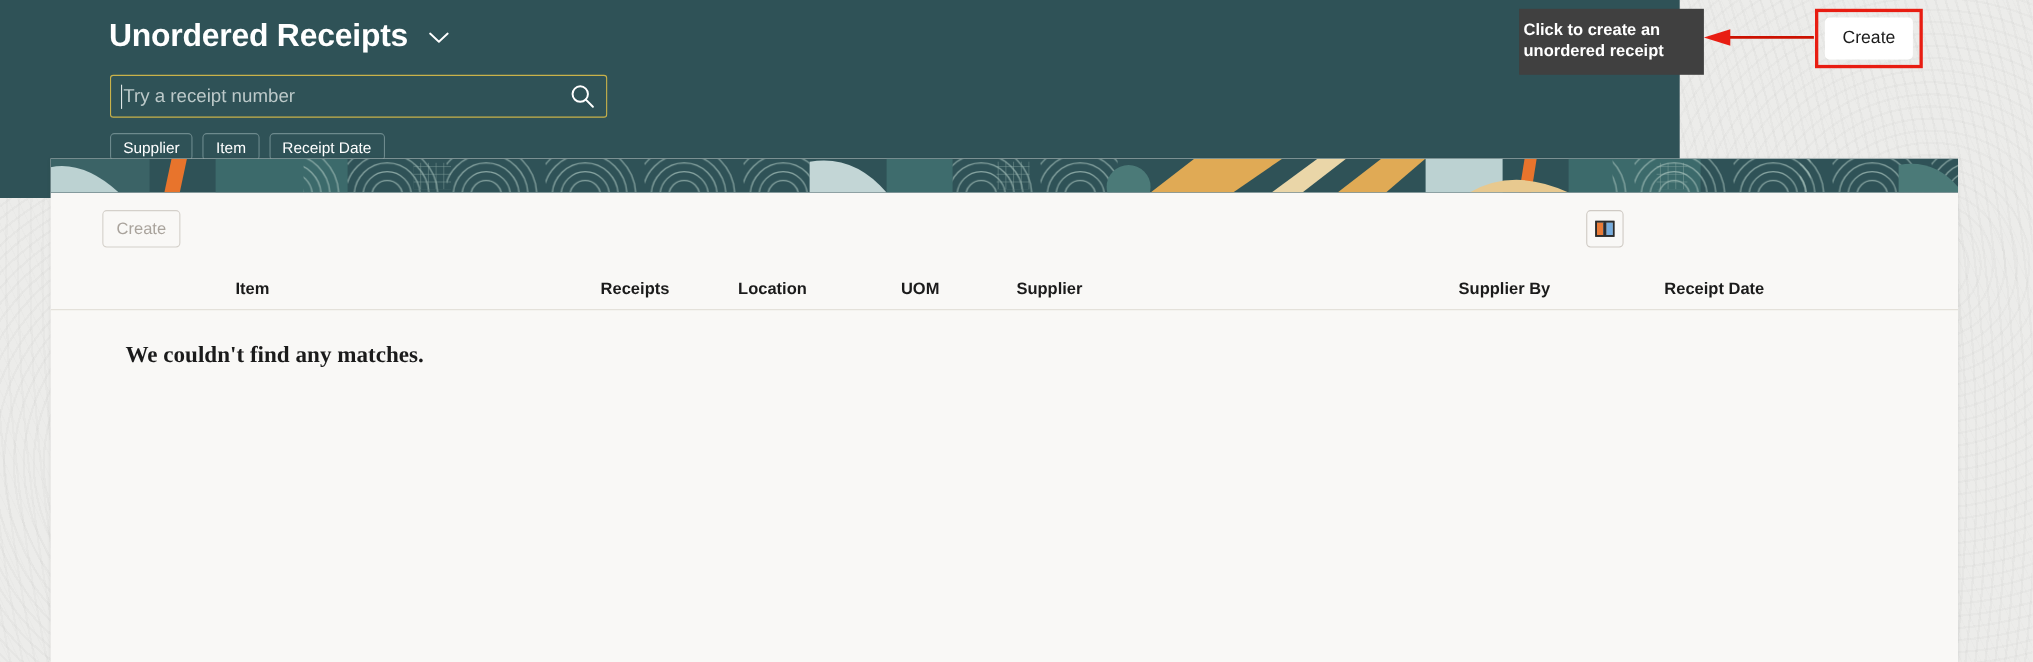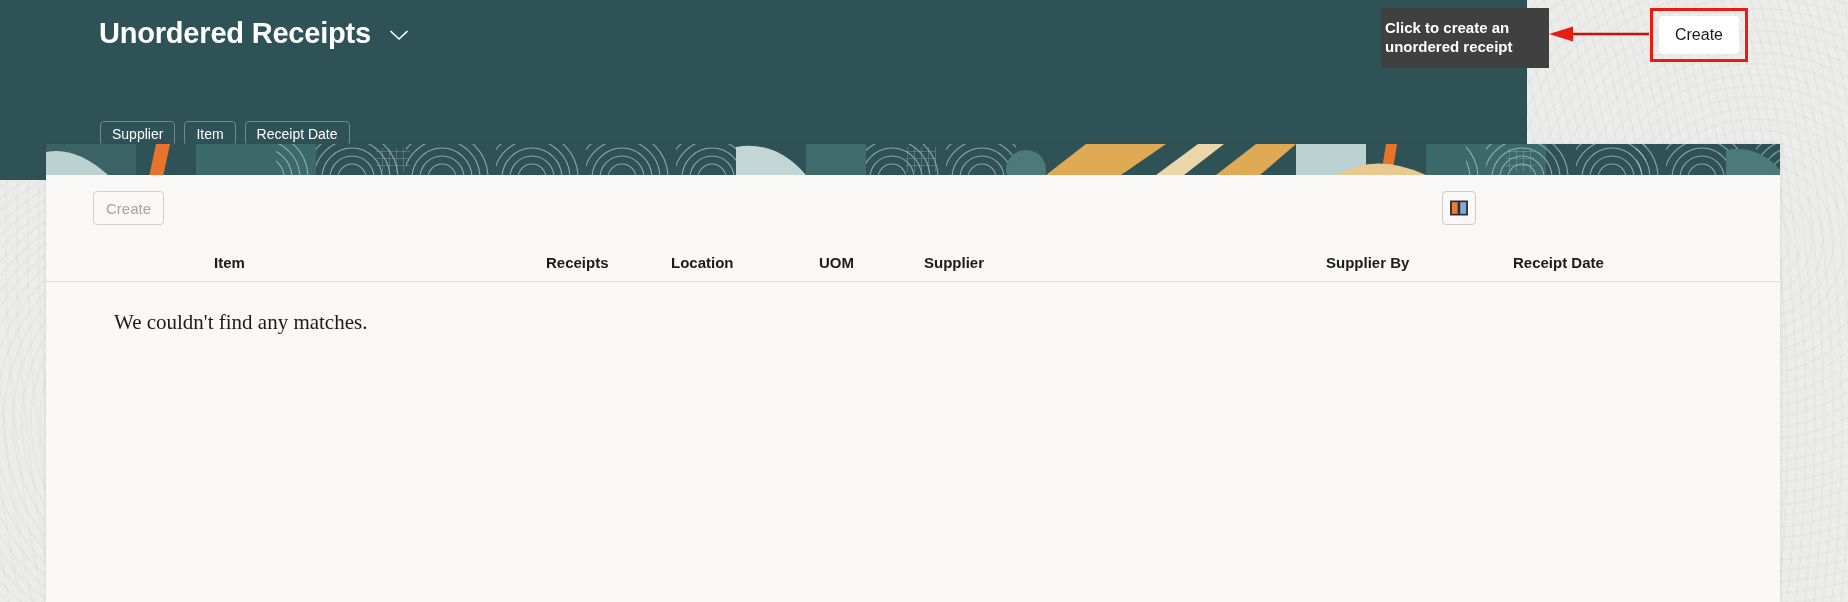--- a/index.html
+++ b/index.html
@@ -169,21 +169,21 @@
   .th {
     position: absolute; top: 0; height: 39px;
     display: flex; align-items: center;
     font-size: 15px; font-weight: bold; color: #1b1b1b;
     white-space: nowrap;
   }
 
   #empty-state {
     position: absolute; left: 0; top: 138px;
     width: 1734px; height: 80px;
-    display: flex; align-items: center;
+    display: flex; align-items: center; font-weight: bold;
   }
   #empty-text {
     margin-left: 68px;
     font-family: "Liberation Serif", serif;
     font-size: 21px; color: #1b1b1b;
   }
 </style>
 </head>
 <body>
 
@@ -193,20 +193,30 @@
 
   <div id="title-row">
     <span class="title-bold">Unordered Receipts</span>
     <span id="title-chevron">
       <svg width="20" height="13" viewBox="0 0 20 13" aria-hidden="true">
         <path d="M2 2.5 L10 10 L18 2.5" fill="none" stroke="#ffffff" stroke-width="1.7" stroke-linecap="round" stroke-linejoin="round"></path>
       </svg>
     </span>
   </div>
 
+  <div id="search-wrap">
+    <span id="search-caret"></span>
+    <input id="search-input" type="text" placeholder="Try a receipt number" style="">
+    <span id="search-icon-btn">
+      <svg width="23" height="23" viewBox="0 0 23 23" aria-hidden="true">
+        <circle cx="9.5" cy="9.5" r="7" fill="none" stroke="#ffffff" stroke-width="1.8"></circle>
+        <line x1="14.6" y1="14.6" x2="21" y2="21" stroke="#ffffff" stroke-width="1.8" stroke-linecap="round"></line>
+      </svg>
+    </span>
+  </div>
 
   <div id="chips">
     <div class="chip">Supplier</div>
     <div class="chip">Item</div>
     <div class="chip">Receipt Date</div>
   </div>
 </div>
 
 <div id="callout-box">
   <div>Click to create an</div>

